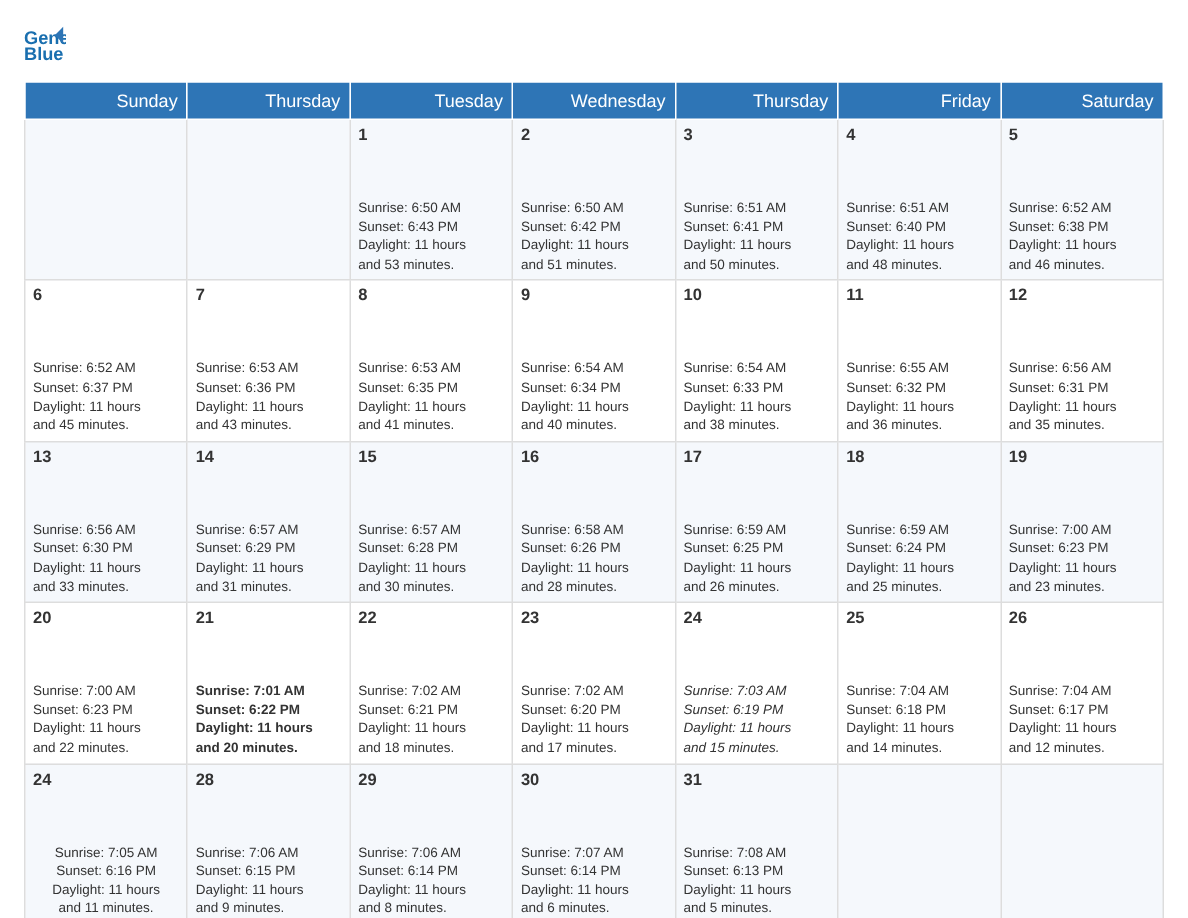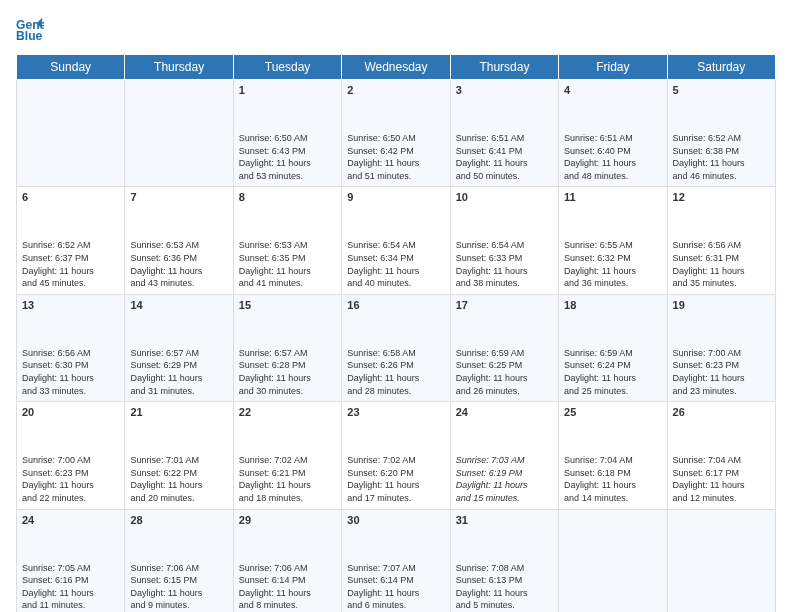--- a/index.html
+++ b/index.html
@@ -46,21 +46,21 @@
       color: #555;
     }
     .calendar-table {
       width: 100%;
       border-collapse: collapse;
       flex: 1;
     }
     .calendar-table th {
       background-color: #2e75b6;
       color: white;
-      text-align: center;
+      text-align: right;
       padding: 5px 6px;
       font-size: 12px;
       font-weight: normal;
       border: 1px solid #fff;
     }
     .calendar-table td {
       vertical-align: top;
       padding: 4px 5px;
       font-size: 9.5px;
       color: #333;
@@ -271,21 +271,21 @@
         <tr>
           <td>
             <span class="day-num">20</span>
             <div class="day-info" style="white-space: pre-line;">Sunrise: 7:00 AM
 Sunset: 6:23 PM
 Daylight: 11 hours
 and 22 minutes.</div>
           </td>
           <td>
             <span class="day-num">21</span>
-            <div class="day-info" style="white-space: pre-line;">Sunrise: 7:01 AM
+            <div class="day-info" style="white-space: pre-line; font-weight: bold;">Sunrise: 7:01 AM
 Sunset: 6:22 PM
 Daylight: 11 hours
 and 20 minutes.</div>
           </td>
           <td>
             <span class="day-num">22</span>
             <div class="day-info" style="white-space: pre-line;">Sunrise: 7:02 AM
 Sunset: 6:21 PM
 Daylight: 11 hours
 and 18 minutes.</div>
@@ -315,21 +315,21 @@
             <span class="day-num">26</span>
             <div class="day-info" style="white-space: pre-line;">Sunrise: 7:04 AM
 Sunset: 6:17 PM
 Daylight: 11 hours
 and 12 minutes.</div>
           </td>
         </tr>
         <tr>
           <td>
             <span class="day-num">24</span>
-            <div class="day-info" style="white-space: pre-line;">Sunrise: 7:05 AM
+            <div class="day-info" style="white-space: pre-line; text-align: center;">Sunrise: 7:05 AM
 Sunset: 6:16 PM
 Daylight: 11 hours
 and 11 minutes.</div>
           </td>
           <td>
             <span class="day-num">28</span>
             <div class="day-info" style="white-space: pre-line;">Sunrise: 7:06 AM
 Sunset: 6:15 PM
 Daylight: 11 hours
 and 9 minutes.</div>

